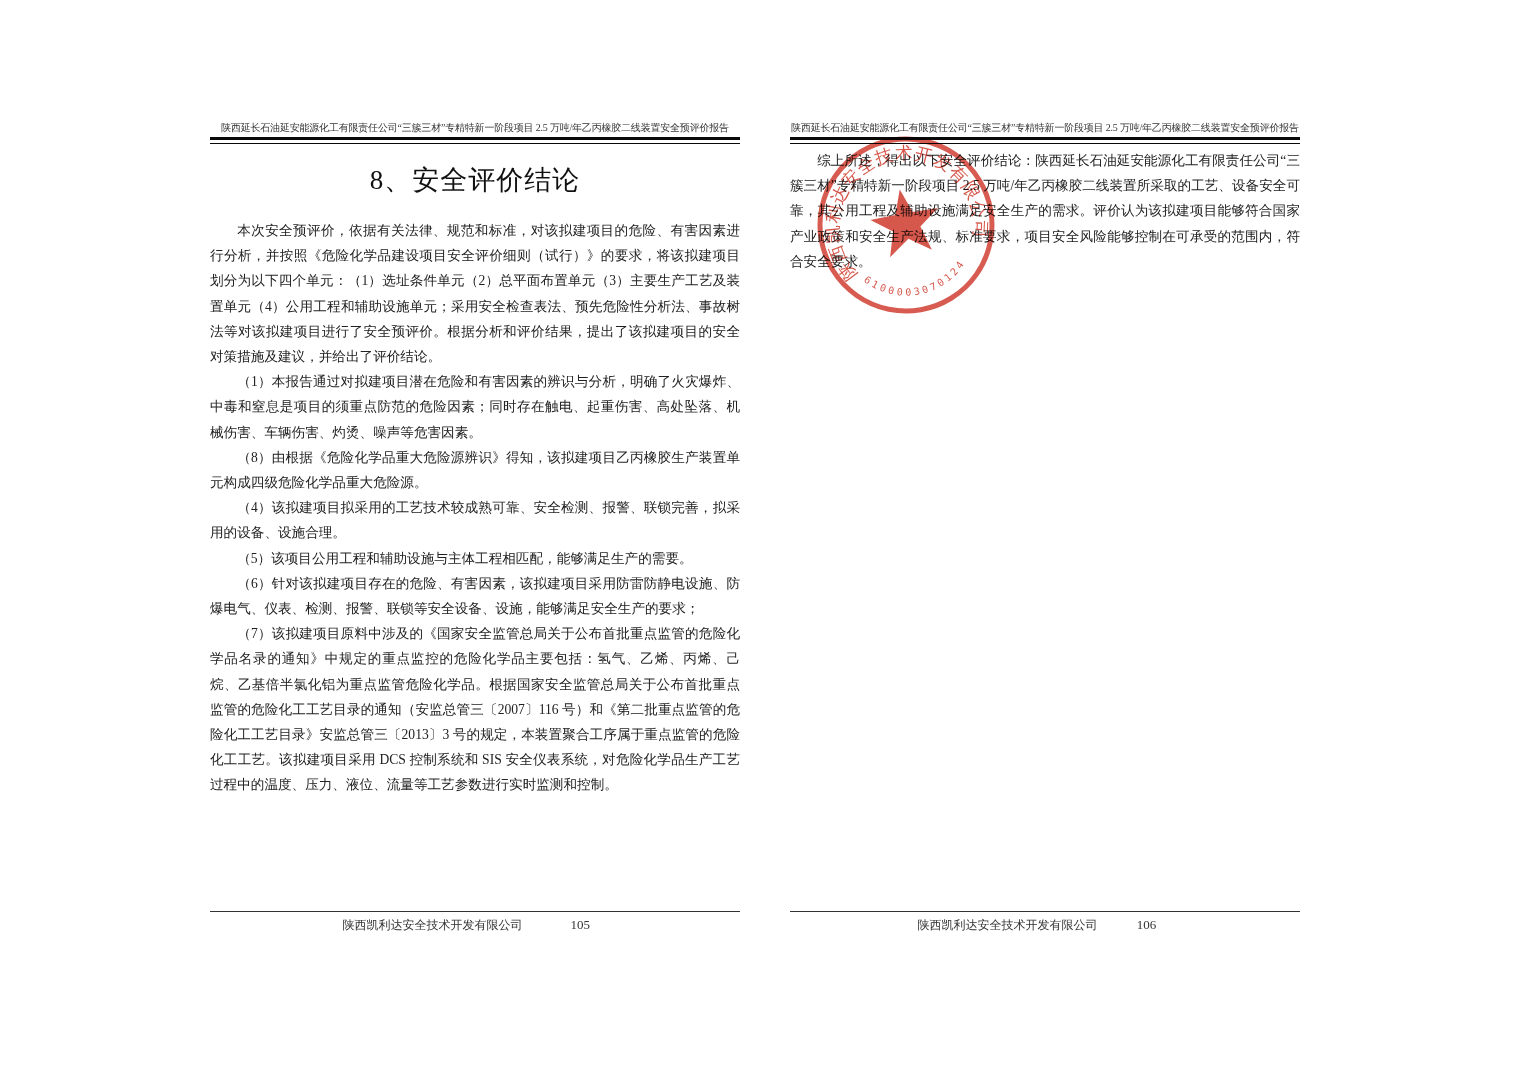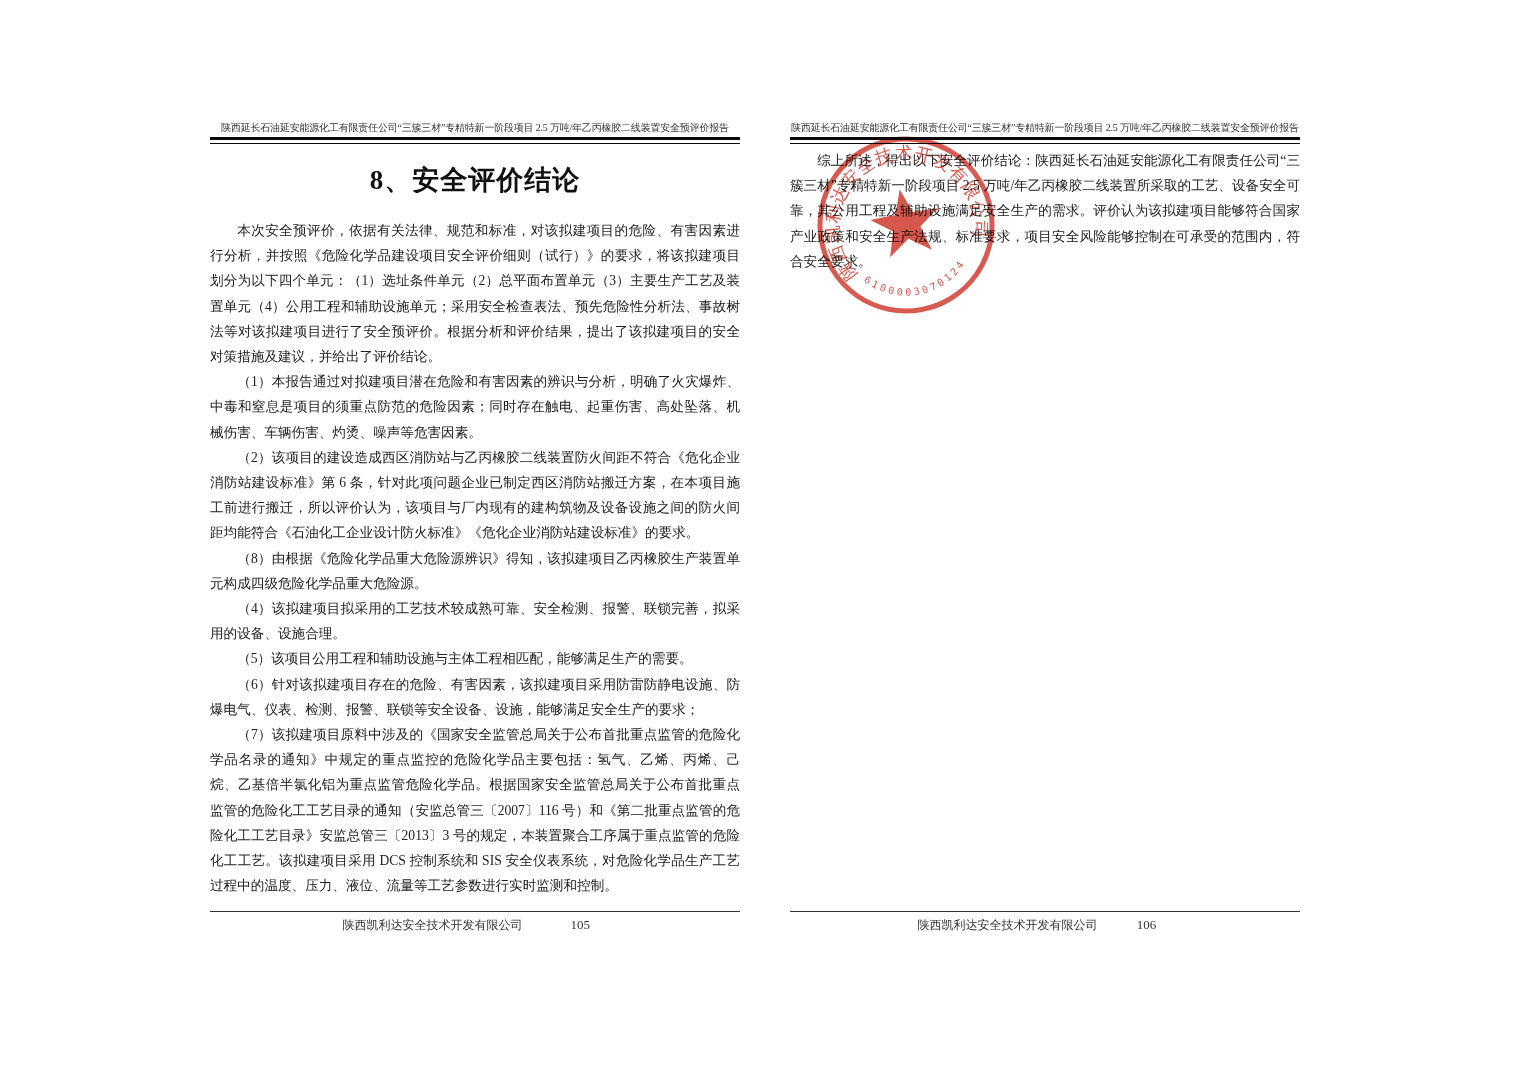--- a/index.html
+++ b/index.html
@@ -9,21 +9,21 @@
   }
   .page{position:absolute;top:121px;}
   #pageL{left:210px;width:530px;height:840px;}
   #pageR{left:790px;width:510px;height:840px;}
   .doc-header{
     font-size:10px;color:#333;text-align:center;white-space:nowrap;
     letter-spacing:-0.2px;line-height:14px;
   }
   .header-rule{border-top:3px solid #0a0a0a;border-bottom:1px solid #0a0a0a;height:3px;margin-top:2px;}
   .doc-title{
-    text-align:center;font-size:27px;font-weight:bold;color:#111;
+    text-align:center;font-size:27px;font-weight:normal;color:#111;
     margin:18px 0 20px 0;letter-spacing:1px;
   }
   .body-text{margin-top:16px;}
   .body-text p{
     margin:0;font-size:13.6px;line-height:25.2px;text-align:justify;
     text-indent:2em;color:#212121;
   }
   #pageR .body-text{margin-top:4px;}
   .footer{position:absolute;top:790px;left:0;right:0;border-top:1px solid #333;height:26px;}
   .footer .company{position:absolute;left:25%;top:5px;font-size:12px;color:#333;}
@@ -38,21 +38,20 @@
 
 <div id="canvas">
 
   <div class="page" id="pageL">
     <div class="doc-header">陕西延长石油延安能源化工有限责任公司“三簇三材”专精特新一阶段项目 2.5 万吨/年乙丙橡胶二线装置安全预评价报告</div>
     <div class="header-rule"></div>
     <div class="doc-title">8、安全评价结论</div>
     <div class="body-text">
       <p>本次安全预评价，依据有关法律、规范和标准，对该拟建项目的危险、有害因素进行分析，并按照《危险化学品建设项目安全评价细则（试行）》的要求，将该拟建项目划分为以下四个单元：（1）选址条件单元（2）总平面布置单元（3）主要生产工艺及装置单元（4）公用工程和辅助设施单元；采用安全检查表法、预先危险性分析法、事故树法等对该拟建项目进行了安全预评价。根据分析和评价结果，提出了该拟建项目的安全对策措施及建议，并给出了评价结论。</p>
       <p>（1）本报告通过对拟建项目潜在危险和有害因素的辨识与分析，明确了火灾爆炸、中毒和窒息是项目的须重点防范的危险因素；同时存在触电、起重伤害、高处坠落、机械伤害、车辆伤害、灼烫、噪声等危害因素。</p>
-      <p>（2）该项目的建设造成西区消防站与乙丙橡胶二线装置防火间距不符合《危化企业消防站建设标准》第 6 条，针对此项问题企业已制定西区消防站搬迁方案，在本项目施工前进行搬迁，所以评价认为，该项目与厂内现有的建构筑物及设备设施之间的防火间距均能符合《石油化工企业设计防火标准》《危化企业消防站建设标准》的要求。</p>
       <p>（8）由根据《危险化学品重大危险源辨识》得知，该拟建项目乙丙橡胶生产装置单元构成四级危险化学品重大危险源。</p>
       <p>（4）该拟建项目拟采用的工艺技术较成熟可靠、安全检测、报警、联锁完善，拟采用的设备、设施合理。</p>
       <p>（5）该项目公用工程和辅助设施与主体工程相匹配，能够满足生产的需要。</p>
       <p>（6）针对该拟建项目存在的危险、有害因素，该拟建项目采用防雷防静电设施、防爆电气、仪表、检测、报警、联锁等安全设备、设施，能够满足安全生产的要求；</p>
       <p>（7）该拟建项目原料中涉及的《国家安全监管总局关于公布首批重点监管的危险化学品名录的通知》中规定的重点监控的危险化学品主要包括：氢气、乙烯、丙烯、己烷、乙基倍半氯化铝为重点监管危险化学品。根据国家安全监管总局关于公布首批重点监管的危险化工工艺目录的通知（安监总管三〔2007〕116 号）和《第二批重点监管的危险化工工艺目录》安监总管三〔2013〕3 号的规定，本装置聚合工序属于重点监管的危险化工工艺。该拟建项目采用 DCS 控制系统和 SIS 安全仪表系统，对危险化学品生产工艺过程中的温度、压力、液位、流量等工艺参数进行实时监测和控制。</p>
     </div>
     <div class="footer">
       <span class="company">陕西凯利达安全技术开发有限公司</span>
       <span class="pagenum">105</span>
     </div>

